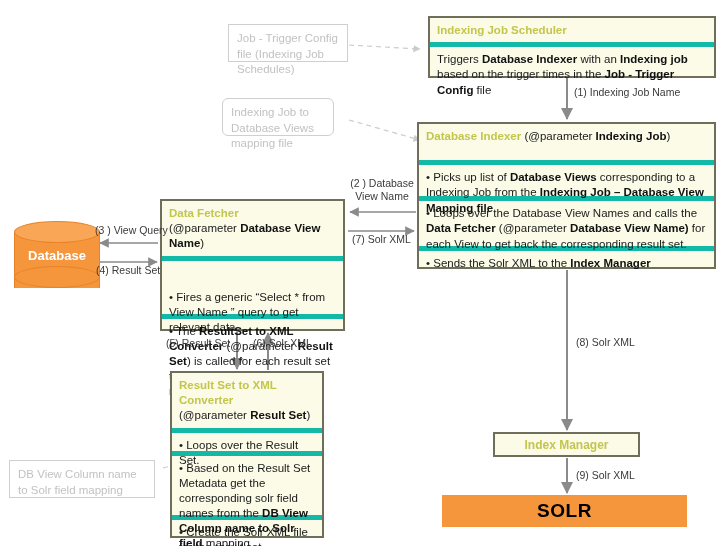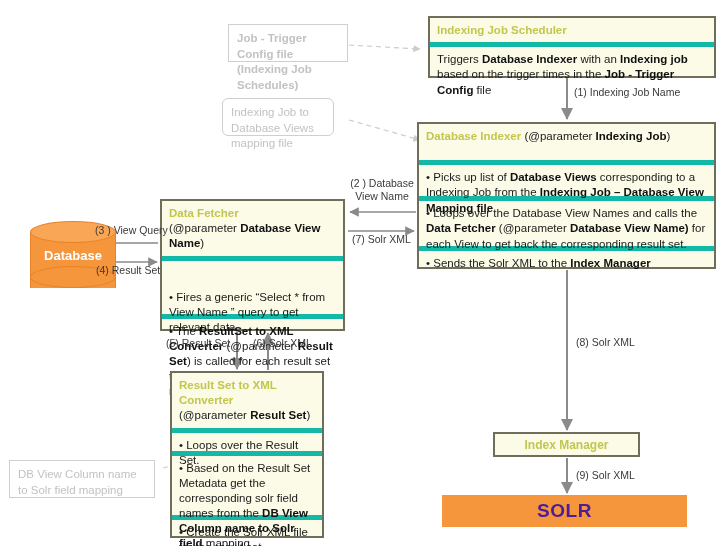--- a/index.html
+++ b/index.html
@@ -91,21 +91,21 @@
     color: #ffffff;
     font-weight: bold;
     font-size: 13px;
     z-index: 4;
   }
 
   
   .solr-box {
     position: absolute;
     background: #f6963c;
-    color: #4c1d95;
+    color: #000000;
     font-weight: bold;
     font-size: 19px;
     letter-spacing: 0.5px;
     display: flex;
     align-items: center;
     justify-content: center;
     box-sizing: border-box;
   }
   .idxmgr {
     position: absolute;
@@ -166,21 +166,21 @@
 
     <path d="M158,243 L100,243" stroke="#8a8a8a" stroke-width="1.6" fill="none" marker-end="url(#ah)"></path>
 
     <path d="M100,262 L157,262" stroke="#8a8a8a" stroke-width="1.6" fill="none" marker-end="url(#ah)"></path>
 
     <path d="M237,332 L237,369" stroke="#8a8a8a" stroke-width="2" fill="none" marker-end="url(#ah)"></path>
 
     <path d="M268,370 L268,333" stroke="#8a8a8a" stroke-width="2" fill="none" marker-end="url(#ah)"></path>
   </svg>
 
-  <div class="note" style="left:228px; top:24px; width:120px; height:38px;font-weight:bold;">Job - Trigger Config file
+  <div class="note" style="left:228px; top:24px; width:120px; height:38px;">Job - Trigger Config file
 (Indexing Job Schedules)</div>
 
   <div class="note" style="left:222px; top:98px; width:112px; height:38px;border-radius:6px;">Indexing Job to Database
 Views mapping file</div>
 
   <div class="note" style="left:9px; top:460px; width:146px; height:38px;">DB View Column name to
 Solr field mapping</div>
 
   <div class="box" style="left:428px; top:16px; width:288px; height:62px;">
     <div class="sect" style="padding-bottom:4px;">
@@ -210,21 +210,21 @@
   <div class="box" style="left:170px; top:371px; width:154px; height:167px;">
     <div class="sect" style="padding-bottom:4px;">
       <div class="title-olive">Result Set to XML Converter</div>
       <div><span>(@parameter </span><b>Result Set</b><span>)</span></div>
     </div>
     <div class="sect" style="height:23px;" id="conv-s0"><span>• Loops over the Result Set.</span></div>
     <div class="sect" style="height:64px;" id="conv-s1"><span>• Based on the Result Set Metadata get the corresponding solr  field names from the </span><b>DB View Column name to Solr field</b><span> mapping</span></div>
     <div class="sect" id="conv-s2"><span>• Create the Solr XML file for the result set.</span></div>
   </div>
 
-  <div class="cyl" style="left:14px; top:221px; width:86px; height:68px;margin-left:16px;">
+  <div class="cyl" style="left:14px; top:221px; width:86px; height:68px;">
     <div class="cyl-body"></div>
     <div class="cyl-bot"></div>
     <div class="cyl-top"></div>
     <div class="cyl-label">Database</div>
   </div>
 
   <div class="idxmgr" style="left:493px; top:432px; width:147px; height:25px;">
     <span>Index Manager</span>
   </div>
 

